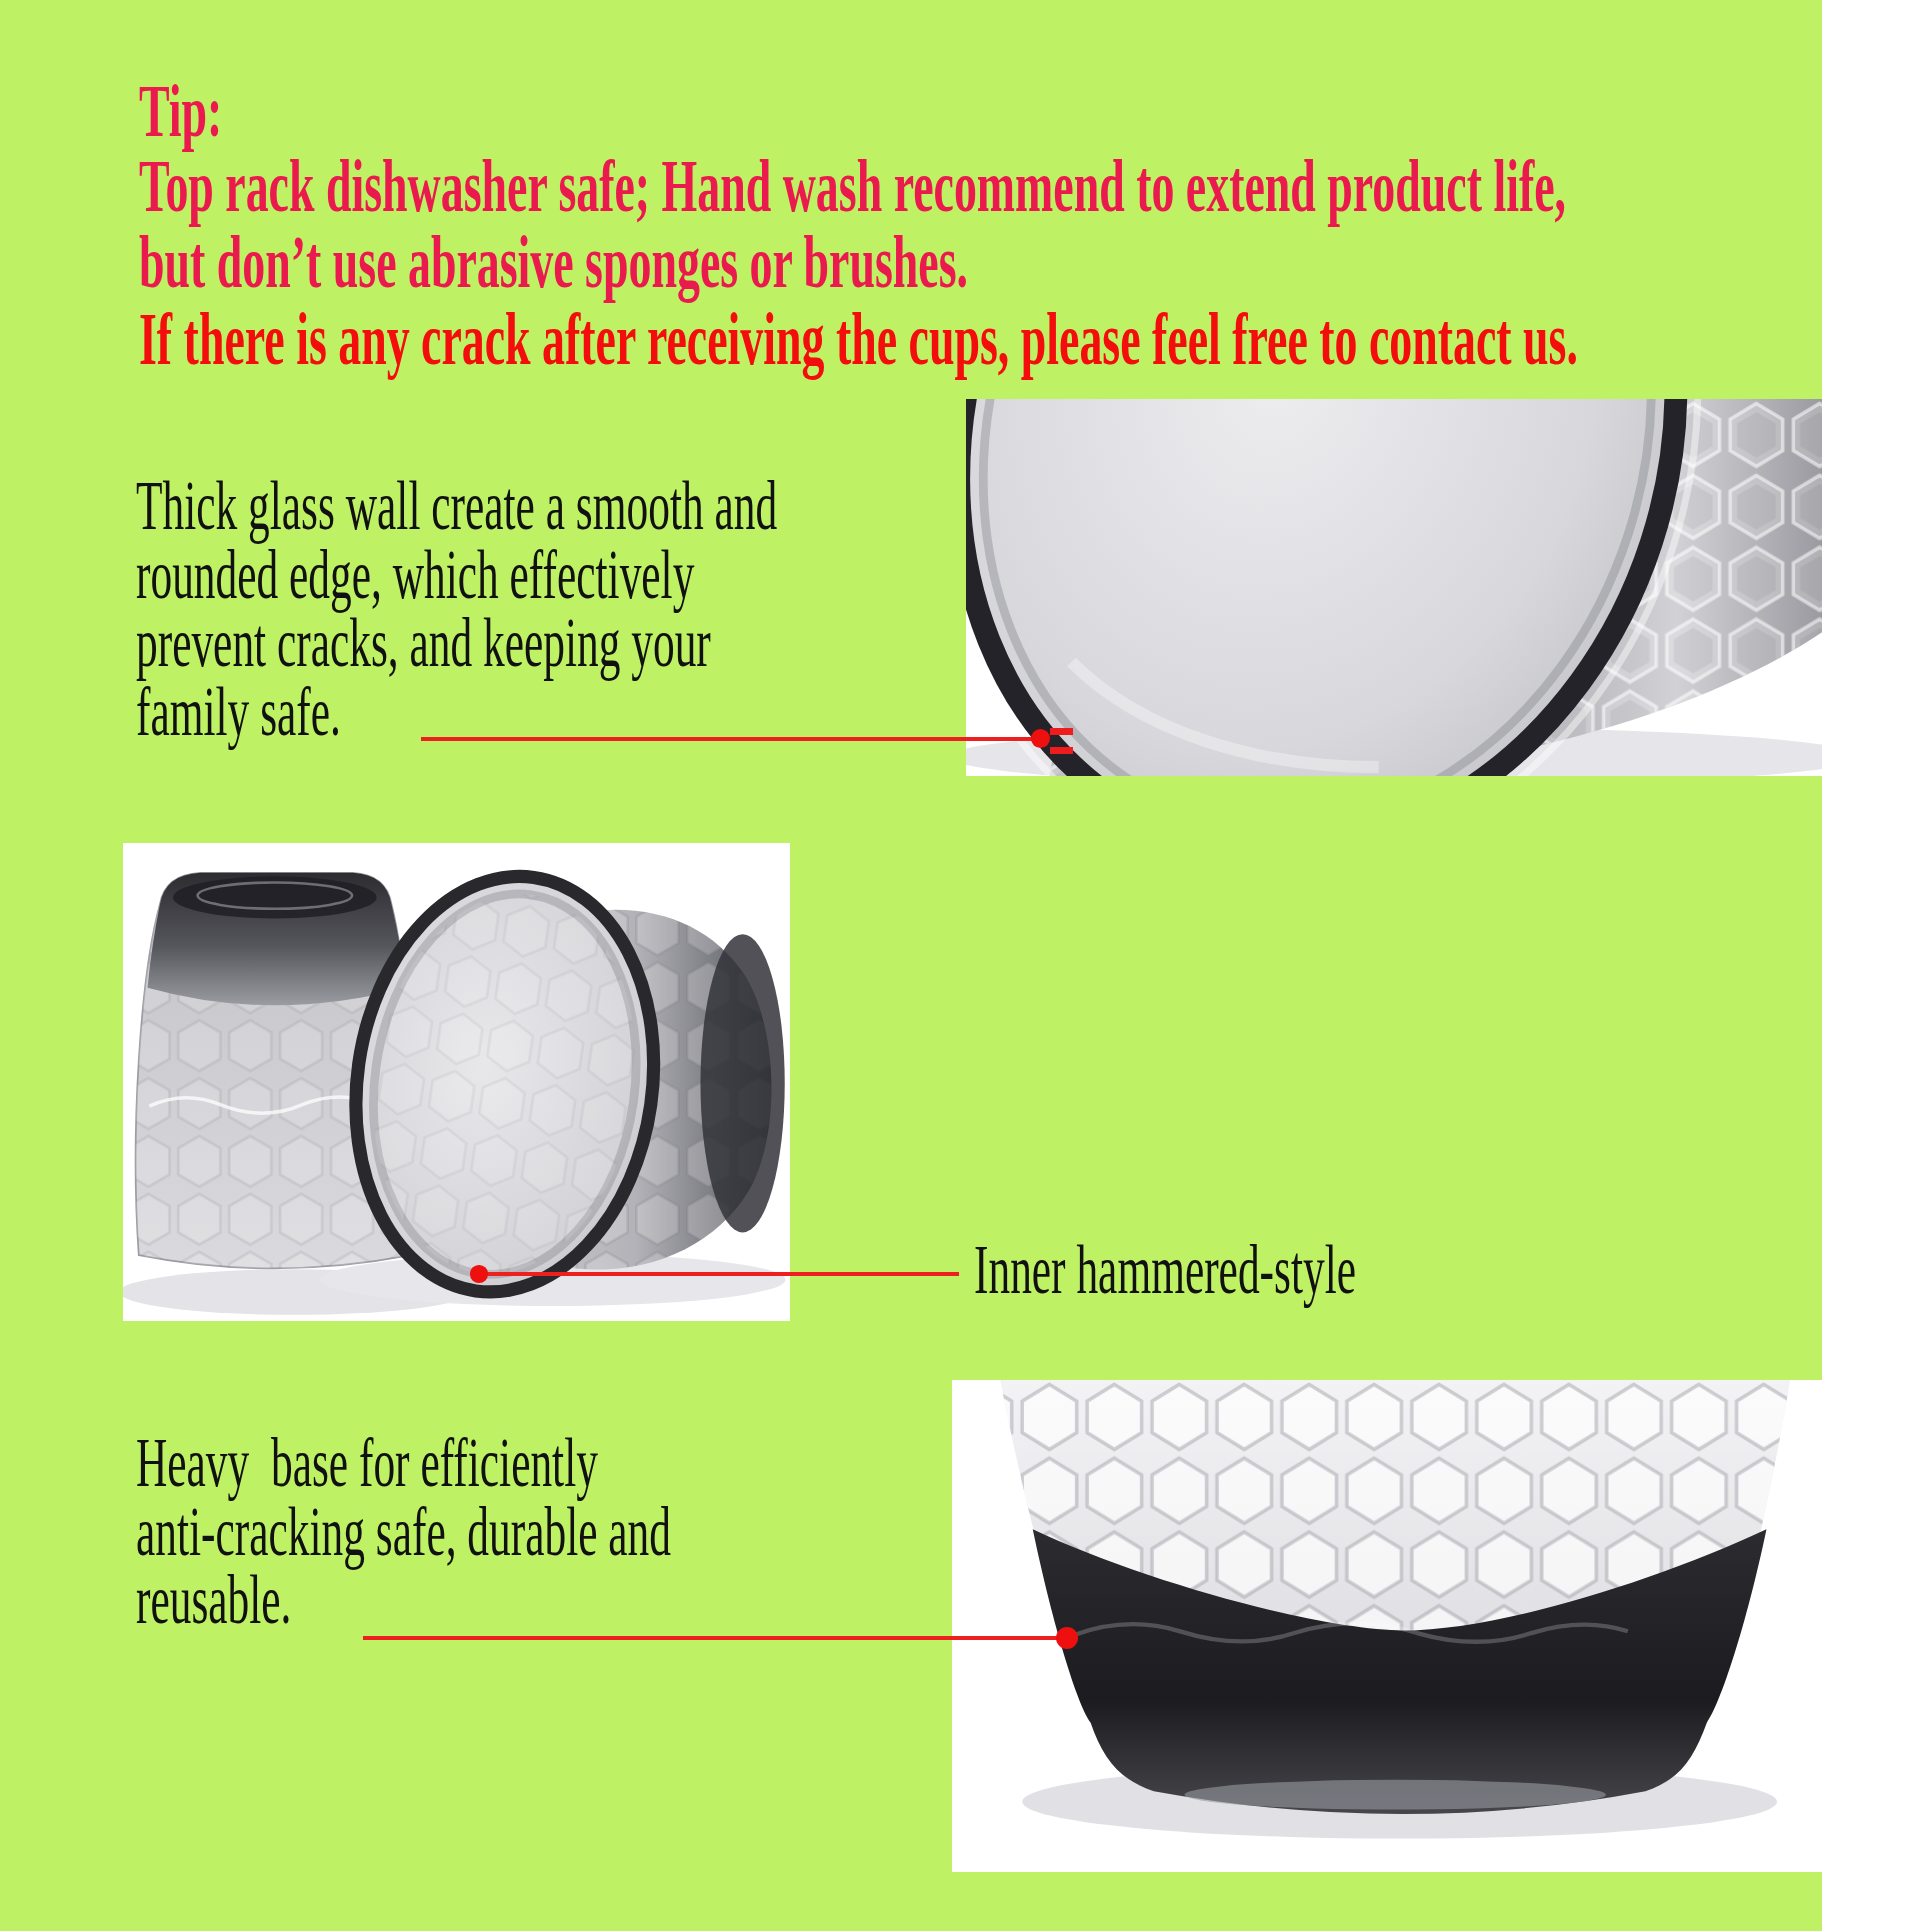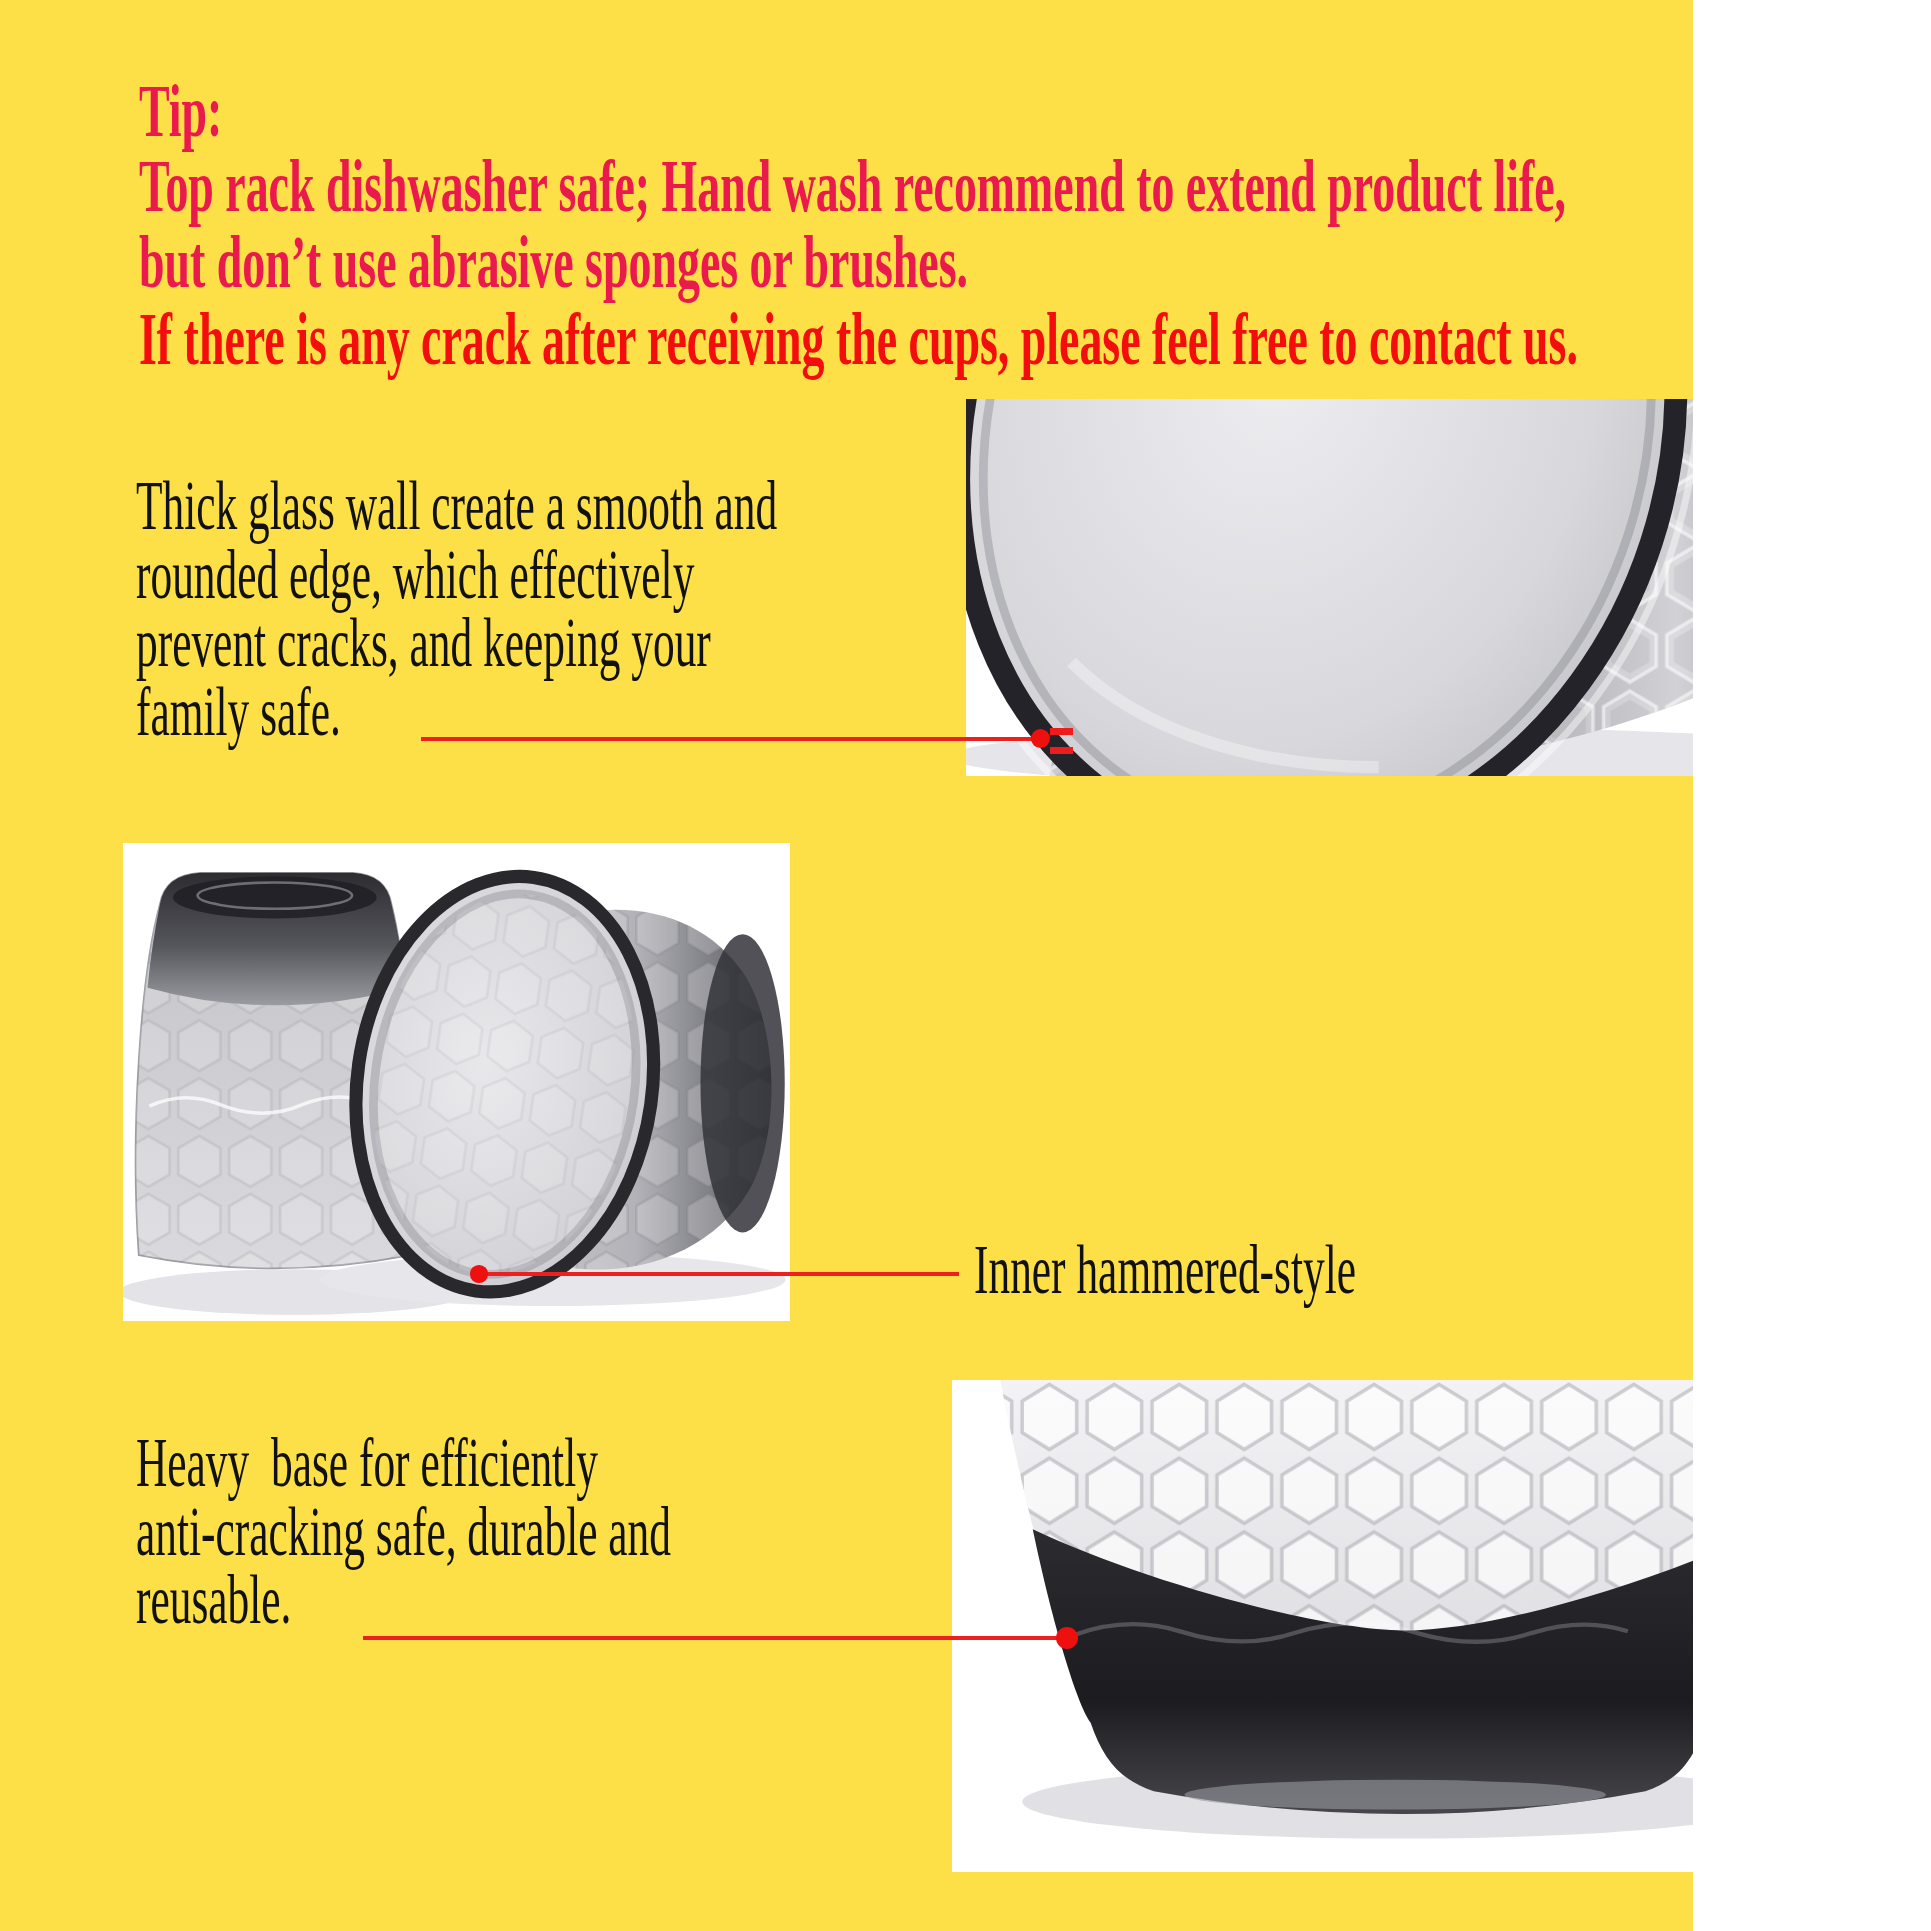--- a/index.html
+++ b/index.html
@@ -1,16 +1,16 @@
 <!DOCTYPE html>
 <html style="font-size:14px"><head>
 <meta charset="utf-8">
 <style>
   html,body{margin:0;padding:0;background:#ffffff;}
-  .canvas{position:relative;width:1693px;height:1931px;background:#fde047;overflow:hidden;
+  .canvas{position:relative;width:1822px;height:1931px;background:#bef264;overflow:hidden;
           font-family:"Liberation Serif","DejaVu Serif",serif;}
   .line{position:absolute;white-space:pre;transform:scaleX(0.62);transform-origin:0 0;
         font-family:"Liberation Serif","DejaVu Serif",serif;}
   .tipline{font-weight:bold;font-size:74px;line-height:75px;color:#ea1a4e;}
   .warnline{font-weight:bold;font-size:74px;line-height:75px;color:#f30d0d;}
   .bodyline{font-weight:normal;font-size:70px;line-height:68px;color:#111111;}
   .photo{position:absolute;}
   .photo svg{display:block;width:100%;height:100%;}
   .redline{position:absolute;height:4.4px;background:#ed1f1f;}
   .reddot{position:absolute;border-radius:50%;background:#ee0f0f;}

